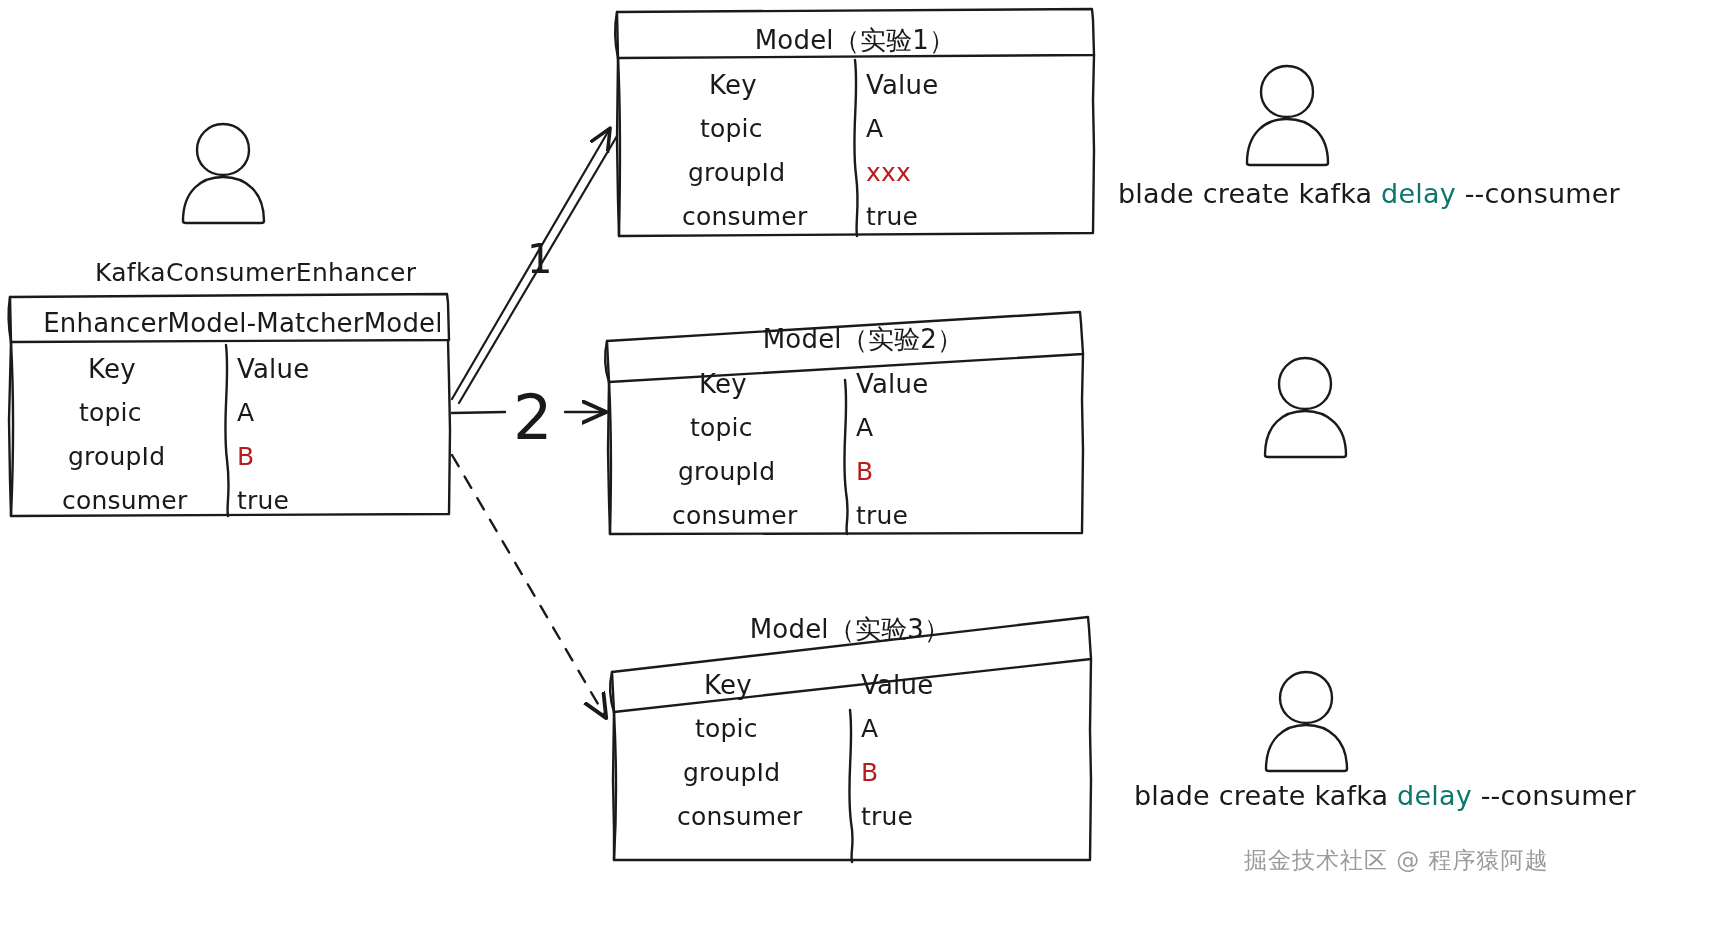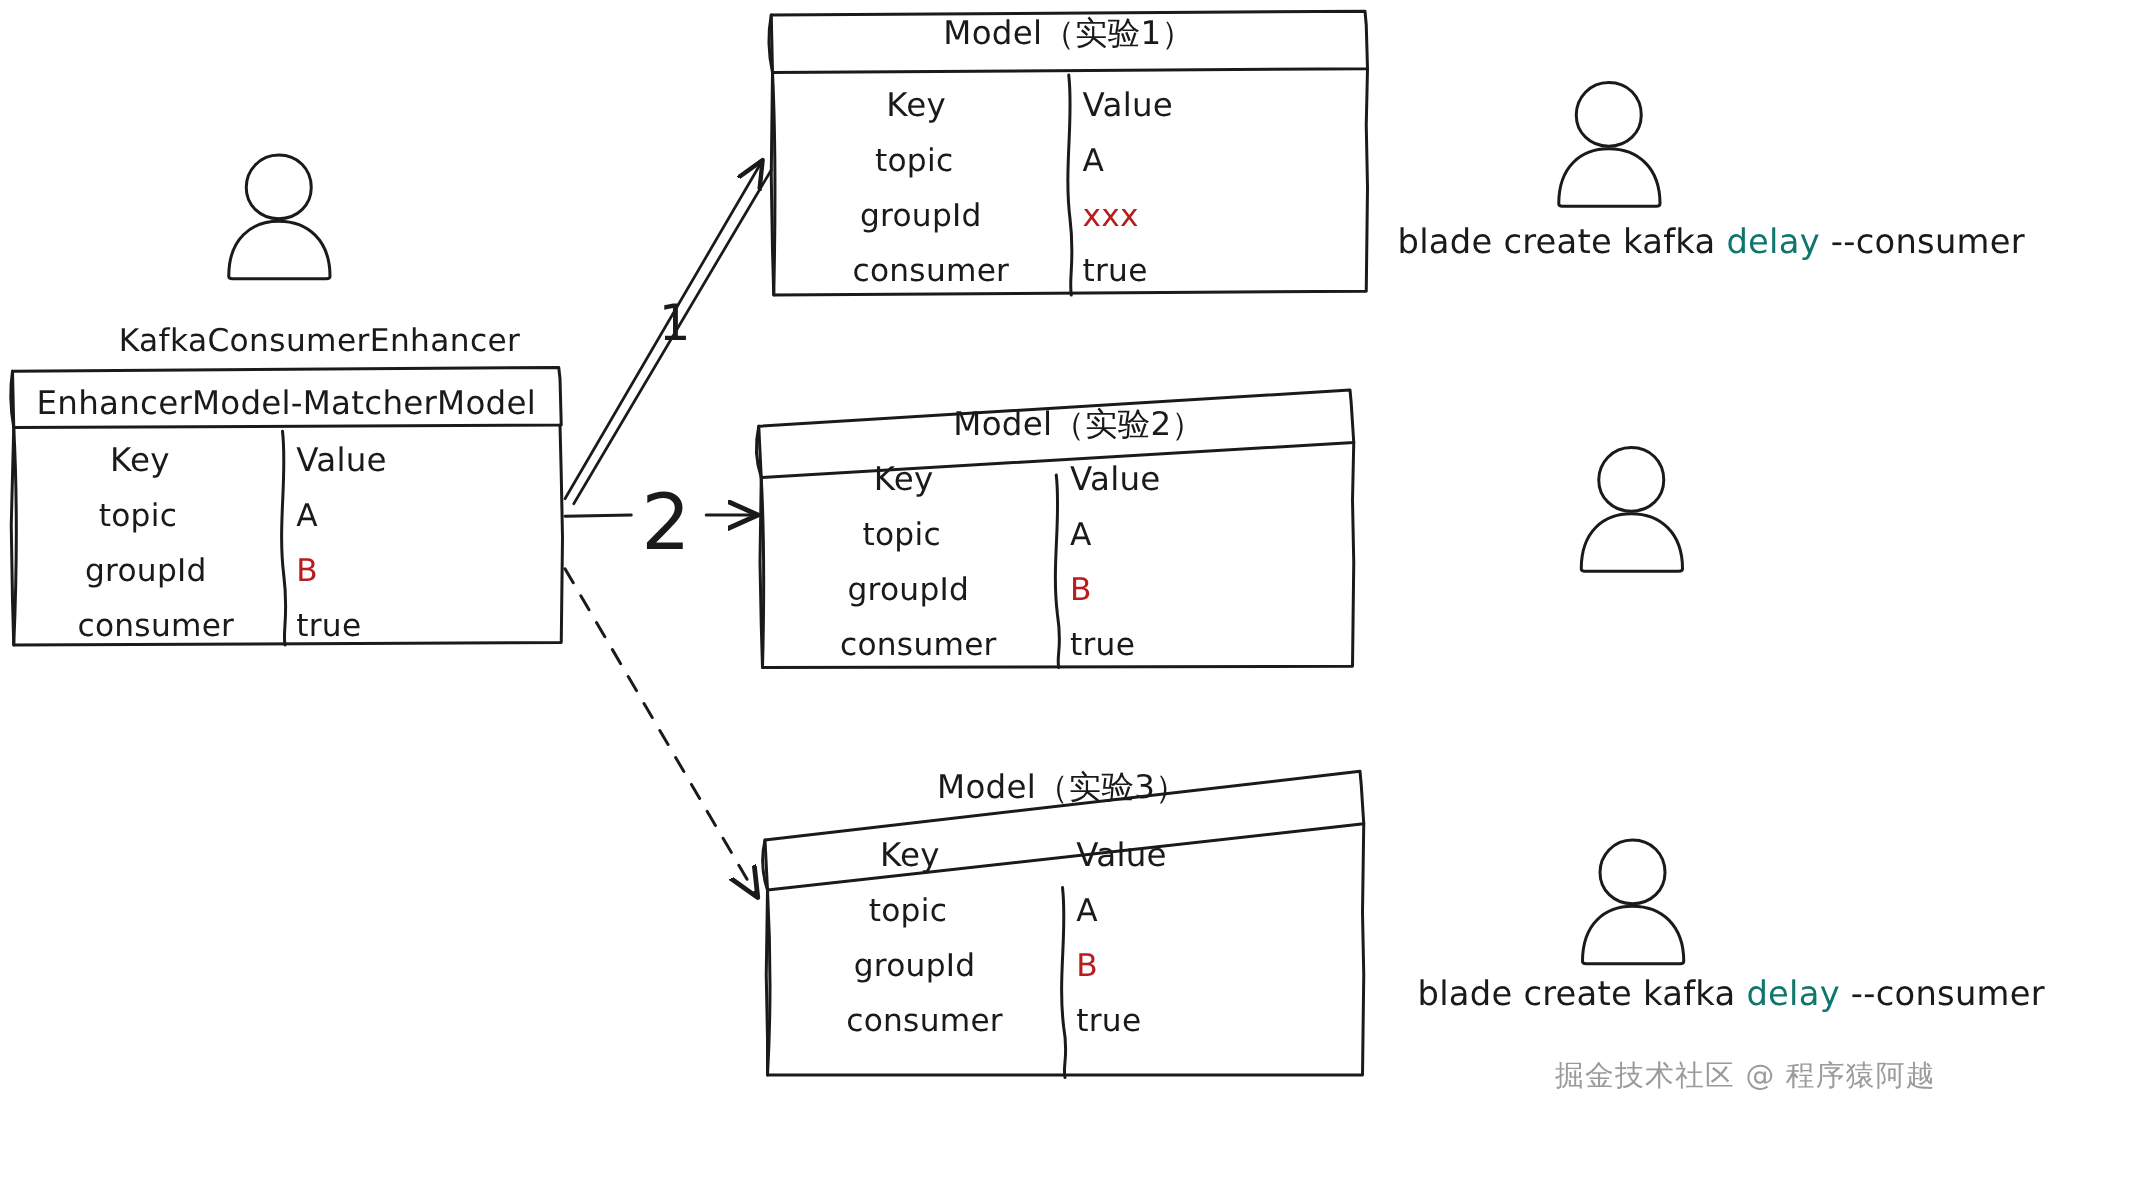--- a/index.html
+++ b/index.html
@@ -164,38 +164,38 @@
         <path d="M1306,672 C1291,672 1280,684 1280,698 C1280,712 1291,723 1306,723
                  C1321,723 1332,712 1332,698 C1332,683 1321,672 1306,672 Z"></path>
         <path d="M1266,769 C1266,739 1284,725 1306,725 C1329,725 1347,740 1347,769
                  C1347,770 1346,771 1344,771 L1269,771 C1267,771 1266,770 1266,769 Z"></path>
       </g>
     </g>
   </svg>
 
   <div class="txt actor-label" style="left:95px; top:258px;">KafkaConsumerEnhancer</div>
 
-  <div class="txt tbl-title" style="left:10px; top:308px; width:438px;">EnhancerModel-MatcherModel</div>
+  <div class="txt tbl-title" style="left:24px; top:308px; width:438px;">EnhancerModel-MatcherModel</div>
 
   <div class="txt cell hdr" style="left:88px; top:354px;">Key</div>
   <div class="txt cell hdr" style="left:237px; top:354px;">Value</div>
 
   <div class="txt cell" style="left:79px; top:398px;">topic</div>
   <div class="txt cell" style="left:237px; top:398px;">A</div>
 
   <div class="txt cell" style="left:68px; top:442px;">groupId</div>
   <div class="txt cell red" style="left:237px; top:442px;">B</div>
 
   <div class="txt cell" style="left:62px; top:486px;">consumer</div>
   <div class="txt cell" style="left:237px; top:486px;">true</div>
 
   <div class="txt step one" style="left:527px; top:236px;">1</div>
   <div class="txt step two" style="left:513px; top:381px;">2</div>
 
-  <div class="txt tbl-title" style="left:620px; top:9px; width:470px;">Model（实验1）</div>
+  <div class="txt tbl-title" style="left:620px; top:23px; width:470px;">Model（实验1）</div>
   <div class="txt cell hdr" style="left:709px; top:70px;">Key</div>
   <div class="txt cell hdr" style="left:866px; top:70px;">Value</div>
 
   <div class="txt cell" style="left:700px; top:114px;">topic</div>
   <div class="txt cell" style="left:866px; top:114px;">A</div>
 
   <div class="txt cell" style="left:688px; top:158px;">groupId</div>
   <div class="txt cell red" style="left:866px; top:158px;">xxx</div>
 
   <div class="txt cell" style="left:682px; top:202px;">consumer</div>

